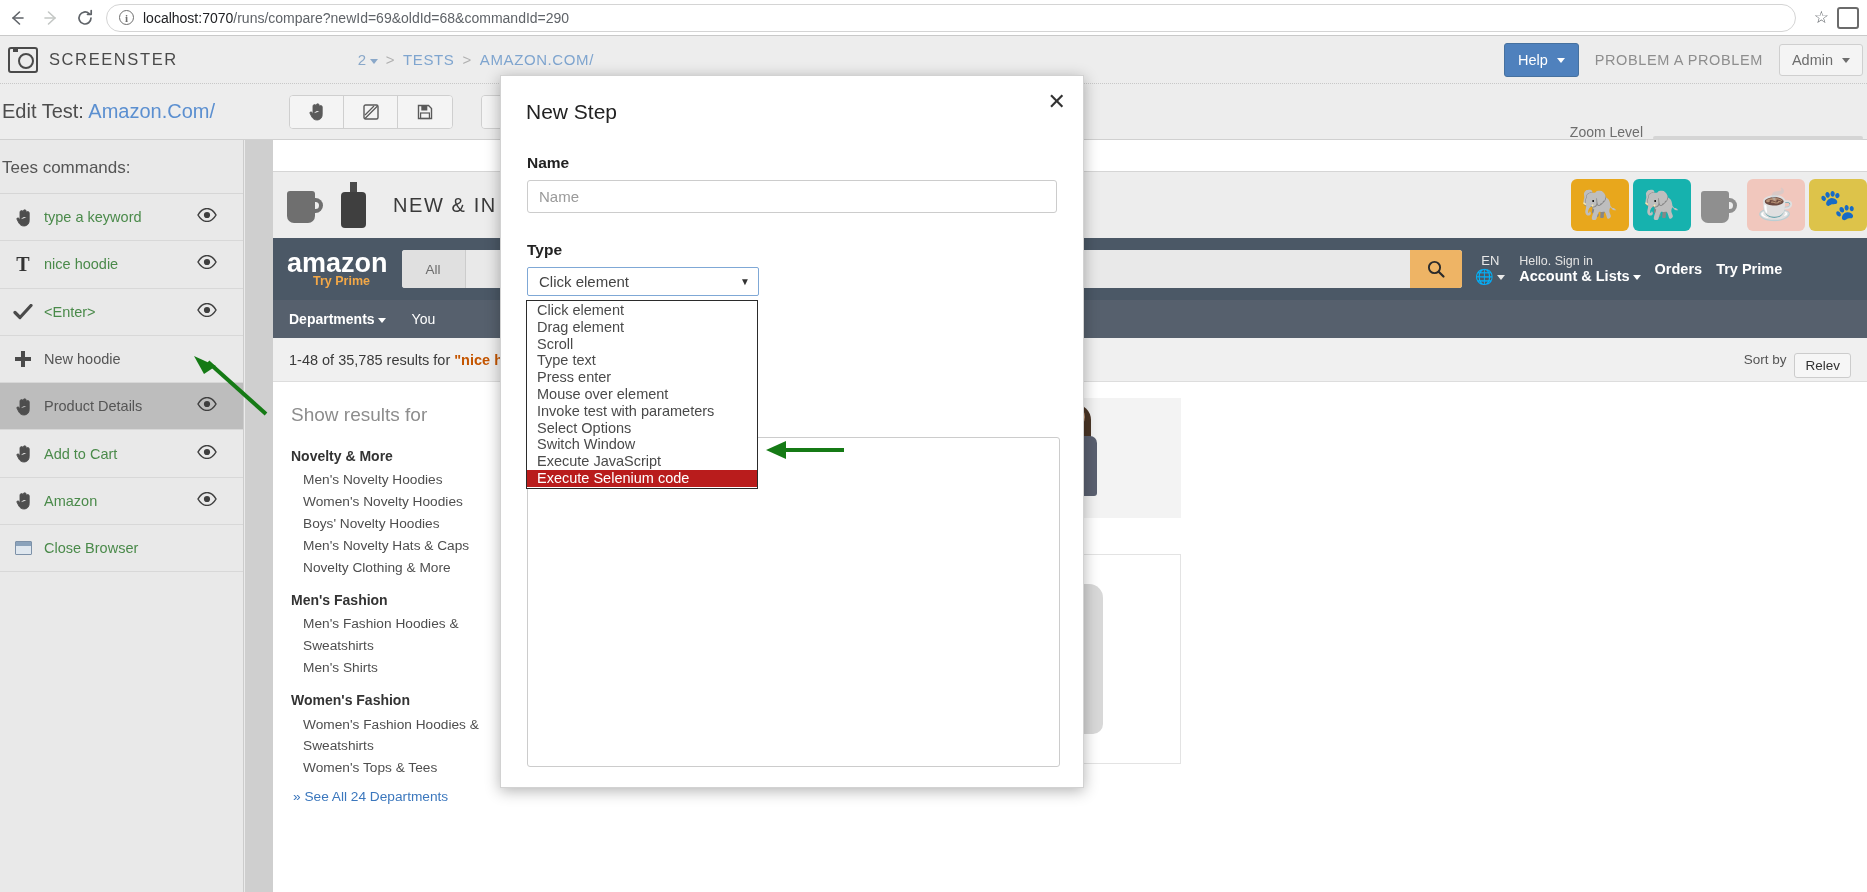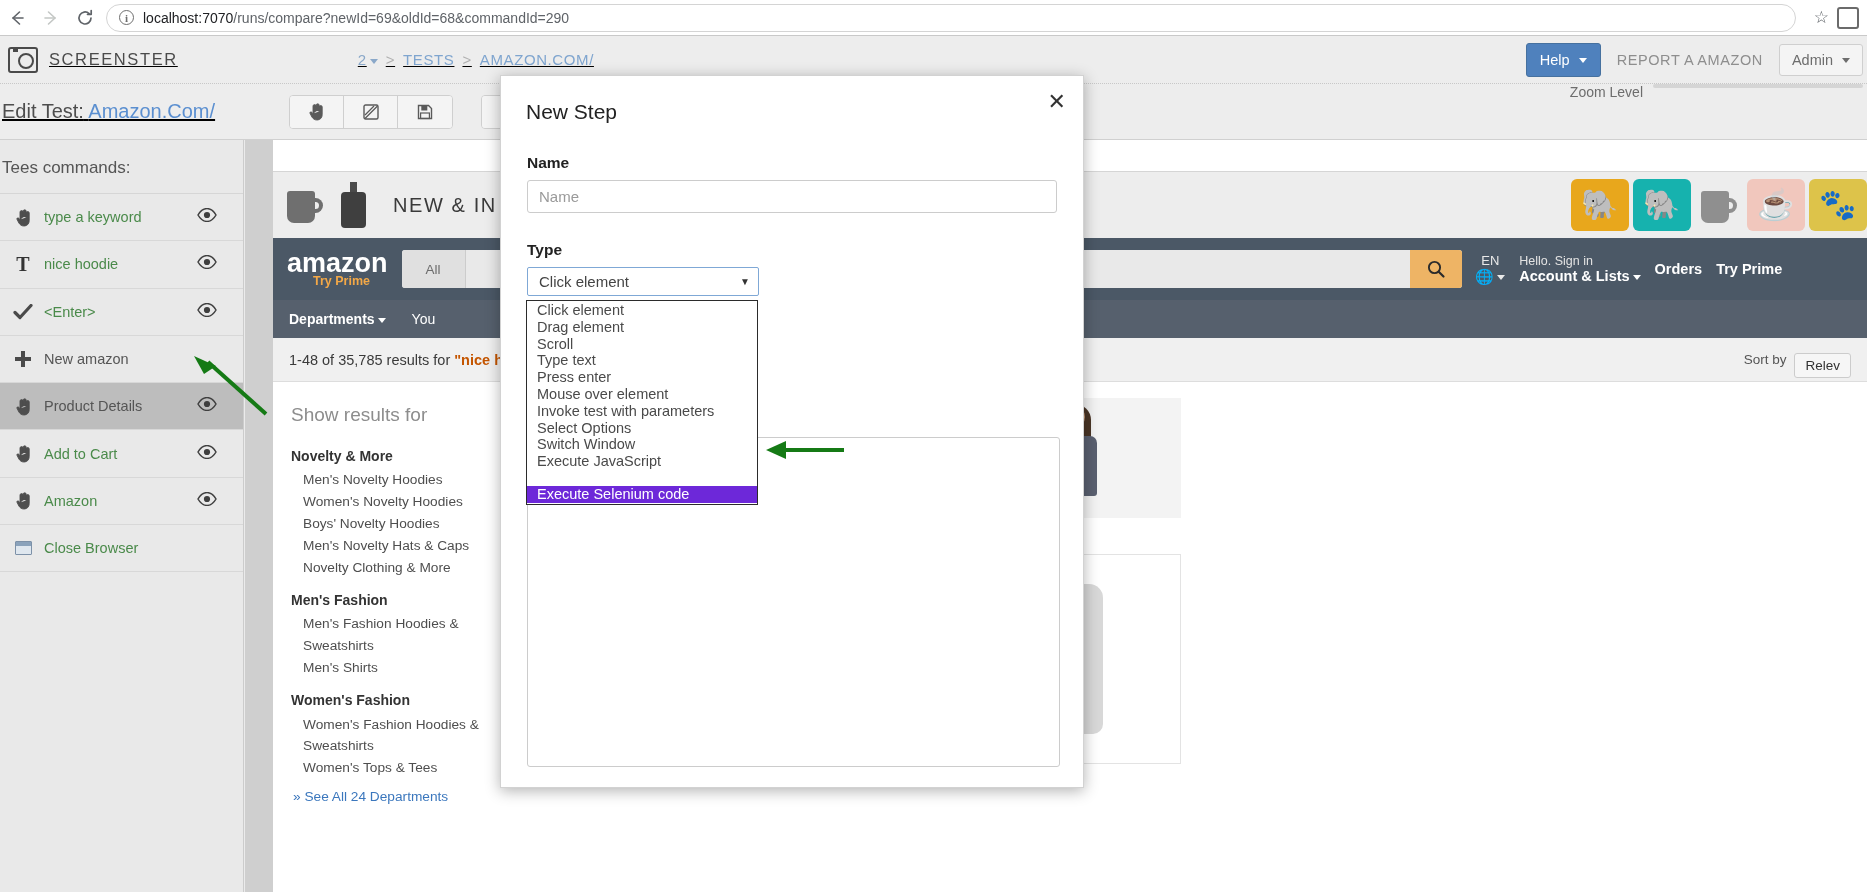--- a/index.html
+++ b/index.html
@@ -46,21 +46,20 @@
   .profile-ic {
     width: 22px; height: 22px; border: 2px solid #6b6b6b;
     border-radius: 3px; margin-right: 8px; flex-shrink: 0;
   }
 
   
   .app {
     position: absolute; top: 36px; left: 0;
     width: 1867px; height: 856px;
     background: #ebebeb;
-    text-decoration: underline;
   }
   .app-header {
     position: relative;
     height: 48px; width: 100%;
     background: #ededed;
     border-bottom: 1px dotted #c8c8c8;
     display: flex; align-items: center;
   }
   .logo-wrap { display: flex; align-items: center; padding-left: 8px; }
   .cam-icon {
@@ -123,21 +122,21 @@
   }
   .tool-btn {
     width: 54px; height: 32px; display:flex; align-items:center; justify-content:center;
     border-right: 1px solid #cfcfcf; color: #5a5a5a; font-size: 17px;
     background: #f4f4f4;
   }
   .tool-btn:last-child { border-right: none; }
   .tool-group2 { margin-left: 28px; }
   .zoom-wrap {
     position: absolute; right: 4px; top: 0; height: 56px;
-    display: flex; align-items: flex-start; gap: 10px;
+    display: flex; align-items: flex-end; gap: 10px;
   }
   .zoom-label { font-size: 14px; color: #6d6d6d; }
   .zoom-track { width: 210px; height: 4px; background: #d5d5d5; border-radius: 2px; }
 
   
   .sidebar {
     position: absolute; left: 0; top: 104px;
     width: 244px; height: 752px;
     background: #e9e9e9;
     border-right: 1px solid #cccccc;
@@ -340,21 +339,21 @@
     width: 232px; background: #fff;
     border: 1px solid #2b2b2b;
     padding: 1px 0;
     z-index: 20;
   }
   .dd-opt {
     height: 16.8px; line-height: 16.8px;
     font-size: 14.5px; color: #4a4a4a; padding-left: 10px;
     white-space: nowrap;
   }
-  .dd-opt.sel { background: #6d28d9; color: #fff; margin-top: 16px; }
+  .dd-opt.sel { background: #b91c1c; color: #fff; }
   .text-area-box {
     position: absolute; left: 526px; top: 400px;
     width: 533px; height: 330px;
     border: 1px solid #ccc; border-radius: 3px; background: #fff;
   }
   .ta-ph { font-size: 15px; color: #9a9a9a; padding: 12px 0 0 12px; }
 </style>
 </head>
 <body>
 
@@ -398,21 +397,21 @@
       <span class="bc-sep">&gt;</span>
       <span class="bc-link">TESTS</span>
       <span class="bc-sep">&gt;</span>
       <span class="bc-link">AMAZON.COM/</span>
     </div>
     <div class="hdr-right">
       <div class="btn-help">
         <span>Help</span>
         <i class="caret-dn"></i>
       </div>
-      <span class="report-link">REPORT A AMAZON</span>
+      <span class="report-link">PROBLEM A PROBLEM</span>
       <div class="admin-box">
         <span>Admin</span>
         <i class="caret-dn"></i>
       </div>
     </div>
   </div>
 
   <div class="toolbar-row">
     <span class="edit-title">
       <span>Edit Test:</span>
@@ -488,21 +487,21 @@
               <path d="M1 7 C4 1.8 7 0.6 10 0.6 C13 0.6 16 1.8 19 7 C16 12.2 13 13.4 10 13.4 C7 13.4 4 12.2 1 7 Z" fill="none" stroke="#3f3f3f" stroke-width="1.5"></path>
               <circle cx="10" cy="7" r="3.1" fill="#3f3f3f"></circle>
             </svg></span>
         </div>
         <div class="cmd-item neutral">
           <span class="cmd-ico">
             <svg width="18" height="18" viewBox="0 0 18 18">
               <path d="M9 1 V17 M1 9 H17" stroke="#4a4a4a" stroke-width="4" stroke-linecap="butt"></path>
             </svg>
           </span>
-          <span class="cmd-label">New amazon</span>
+          <span class="cmd-label">New hoodie</span>
         </div>
         <div class="cmd-item selected">
           <span class="cmd-ico">
             <svg width="17" height="19" viewBox="0 0 17 19">
               <path d="M5 12 V4.2a1.6 1.6 0 0 1 3.2 0V9.3M8.2 9V3.3a1.5 1.5 0 0 1 3 0V9.3M11.2 9.5V5a1.5 1.5 0 0 1 3 0v7.5c0 3.2-2 5.5-5 5.5-2.6 0-4-1-5.3-3L2 11.3c-.5-.9.9-2 1.7-1.1L5 11.6" fill="#4e4e4e" stroke="#4e4e4e" stroke-width=".9" stroke-linejoin="round"></path>
             </svg>
           </span>
           <span class="cmd-label">Product Details</span>
           <span class="eye-ico"><svg width="20" height="14" viewBox="0 0 20 14">
               <path d="M1 7 C4 1.8 7 0.6 10 0.6 C13 0.6 16 1.8 19 7 C16 12.2 13 13.4 10 13.4 C7 13.4 4 12.2 1 7 Z" fill="none" stroke="#3f3f3f" stroke-width="1.5"></path>

